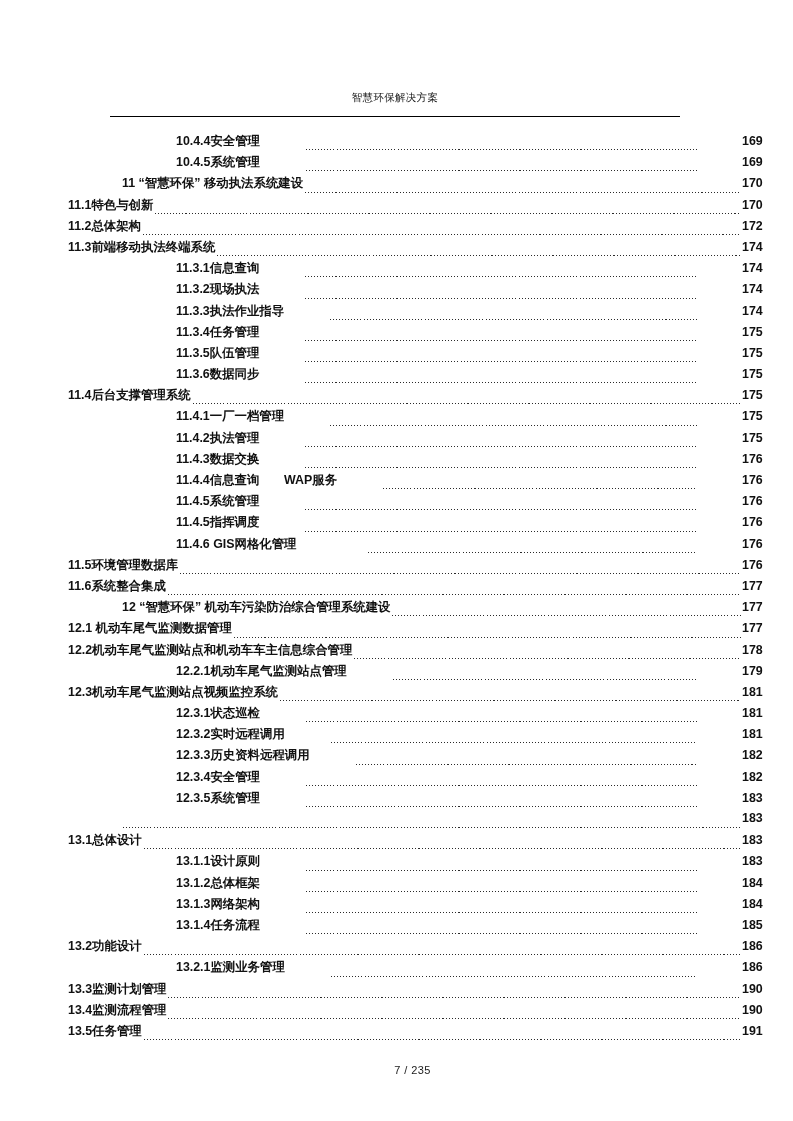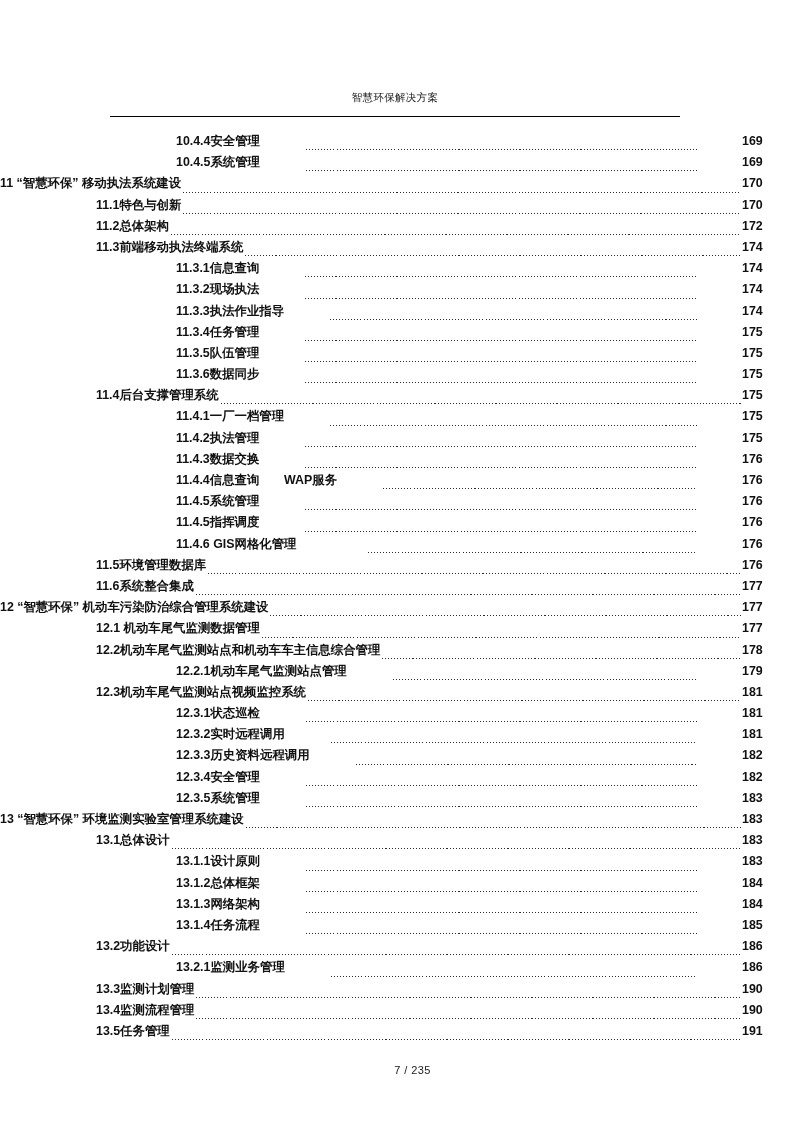--- a/index.html
+++ b/index.html
@@ -61,22 +61,22 @@
     align-items: baseline;
     height: 21.2px;
     font-family: "Liberation Sans", "DejaVu Sans", sans-serif;
     font-weight: bold;
     font-size: 12.4px;
     color: #111111;
     white-space: nowrap;
   }
 
   
-  .toc-entry.lvl1 { }
-  .toc-entry.lvl2 { padding-left: 96px; }
+  .toc-entry.lvl1 { padding-left: 122px; }
+  .toc-entry.lvl2 { padding-left: 68px; }
   .toc-entry.lvl3 { padding-left: 176px; gap: 44px; }
 
   .entry-label {
     flex: 0 0 auto;
     padding-right: 1px;
   }
 
   .leader {
     flex: 1 1 auto;
     position: relative;
@@ -285,21 +285,20 @@
         <span class="entry-label">12.3.4安全管理</span>
         <span class="leader"></span>
         <span class="entry-page-wrap"><span>182</span></span>
       </div>
       <div class="toc-entry lvl3">
         <span class="entry-label">12.3.5系统管理</span>
         <span class="leader"></span>
         <span class="entry-page-wrap"><span>183</span></span>
       </div>
       <div class="toc-entry lvl1">
-        <span class="entry-label">13 “智慧环保” 环境监测实验室管理系统建设</span>
         <span class="leader"></span>
         <span class="entry-page-wrap"><span>183</span></span>
       </div>
       <div class="toc-entry lvl2">
         <span class="entry-label">13.1总体设计</span>
         <span class="leader"></span>
         <span class="entry-page-wrap"><span>183</span></span>
       </div>
       <div class="toc-entry lvl3">
         <span class="entry-label">13.1.1设计原则</span>

